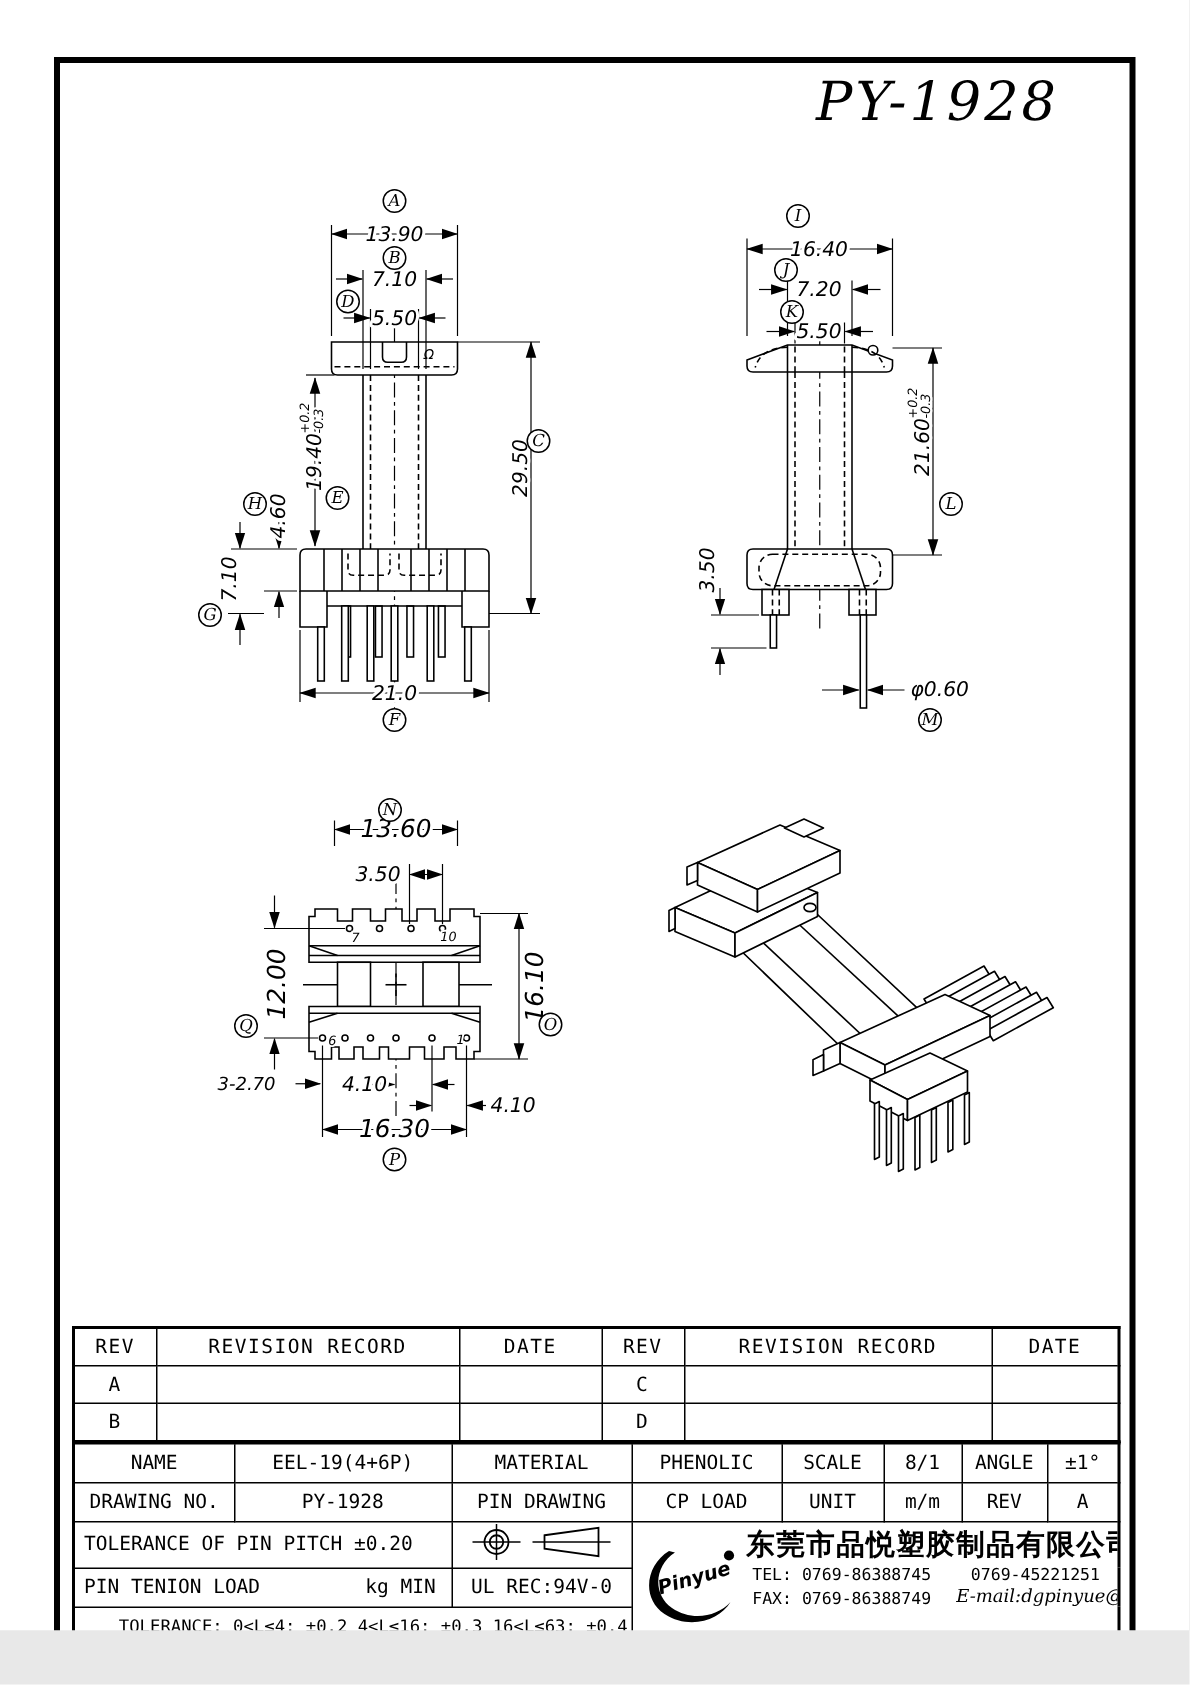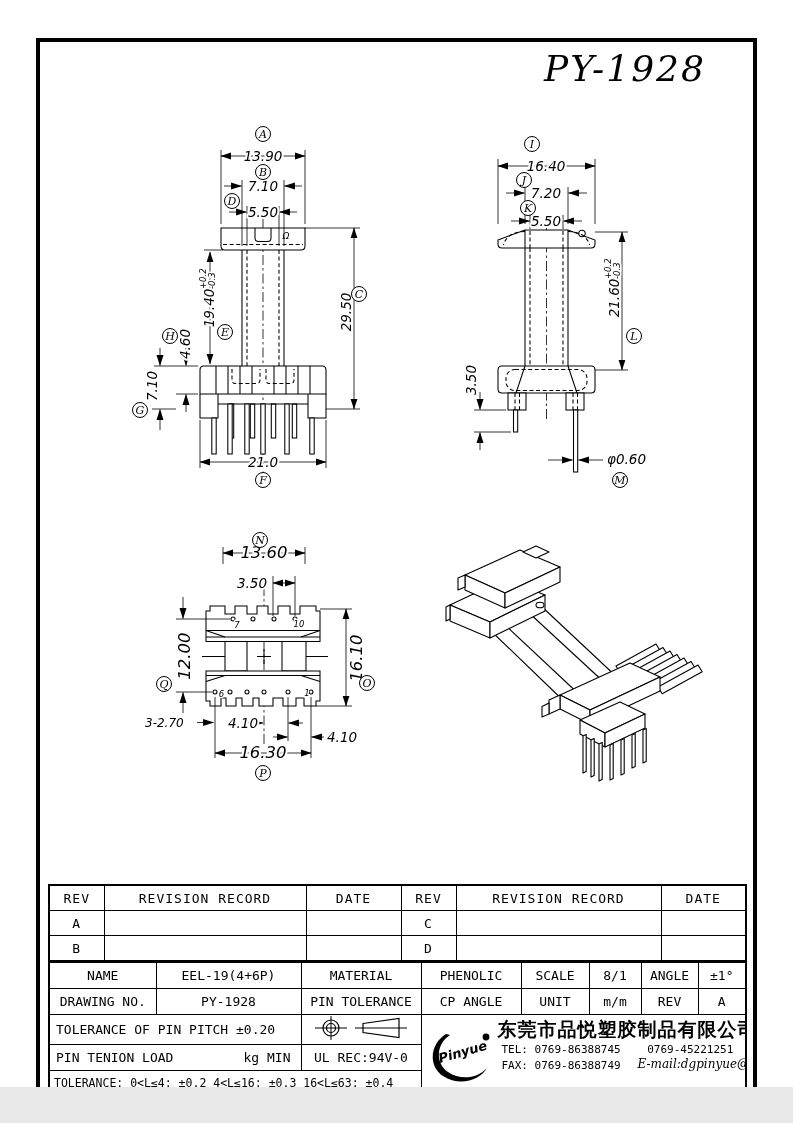--- a/index.html
+++ b/index.html
@@ -38,21 +38,21 @@
   .revtbl{position:absolute;left:48px;top:884px;width:697px;border:2px solid #000;}
   .revtbl td{border:1.5px solid #000;height:22px;text-align:center;
              font:13px "DejaVu Sans Mono",monospace;letter-spacing:1px;color:#000;}
   .spec{position:absolute;left:48px;top:961px;width:697px;border:2px solid #000;}
   .spec td{border:1.5px solid #000;text-align:center;color:#000;
            font:13px "DejaVu Sans Mono",monospace;padding:0 2px;overflow:hidden;}
   .spec tr{height:26px;margin-top:35px;}
   .spec td.lft{text-align:left;padding-left:6px;}
   .spec td.split{padding:0 10px 0 6px;}
   .spec .splitwrap{display:flex;justify-content:space-between;}
-  .spec td.tolnote{font-size:11.5px;letter-spacing:0;text-align:left;padding-left:4px;height:20px;}
+  .spec td.tolnote{font-size:11.5px;letter-spacing:0;text-align:right;padding-left:4px;height:20px;}
   .spec td.company{padding:0;position:relative;}
   .cmp{position:absolute;inset:0;}
   .cmp .logo{position:absolute;left:6px;top:14px;}
   .cmp .nm{position:absolute;left:76px;top:2px;width:240px;font-weight:bold;font-size:19px;
            letter-spacing:1px;font-family:"DejaVu Sans",sans-serif;white-space:nowrap;}
   .cmp .tel{position:absolute;left:80px;top:28px;font:11px "DejaVu Sans Mono",monospace;white-space:nowrap;}
   .cmp .fx{position:absolute;left:80px;top:44px;font:11px "DejaVu Sans Mono",monospace;white-space:nowrap;text-align:center;}
   .cmp .em{position:absolute;left:216px;top:42px;font:italic 12px "DejaVu Serif",serif;white-space:nowrap;}
 </style>
 </head>
@@ -454,22 +454,22 @@
       <td>MATERIAL</td>
       <td>PHENOLIC</td>
       <td>SCALE</td>
       <td>8/1</td>
       <td>ANGLE</td>
       <td>±1°</td>
     </tr>
     <tr>
       <td>DRAWING NO.</td>
       <td>PY-1928</td>
-      <td>PIN TOLERANCE</td>
-      <td>CP ANGLE</td>
+      <td>PIN DRAWING</td>
+      <td>CP LOAD</td>
       <td>UNIT</td>
       <td>m/m</td>
       <td>REV</td>
       <td>A</td>
     </tr>
     <tr>
       <td class="lft" colspan="2">TOLERANCE OF PIN PITCH ±0.20</td>
       <td>
         <svg width="100" height="26">
           <line x1="4" y1="13" x2="36" y2="13" stroke="#000" stroke-width="1"></line>

